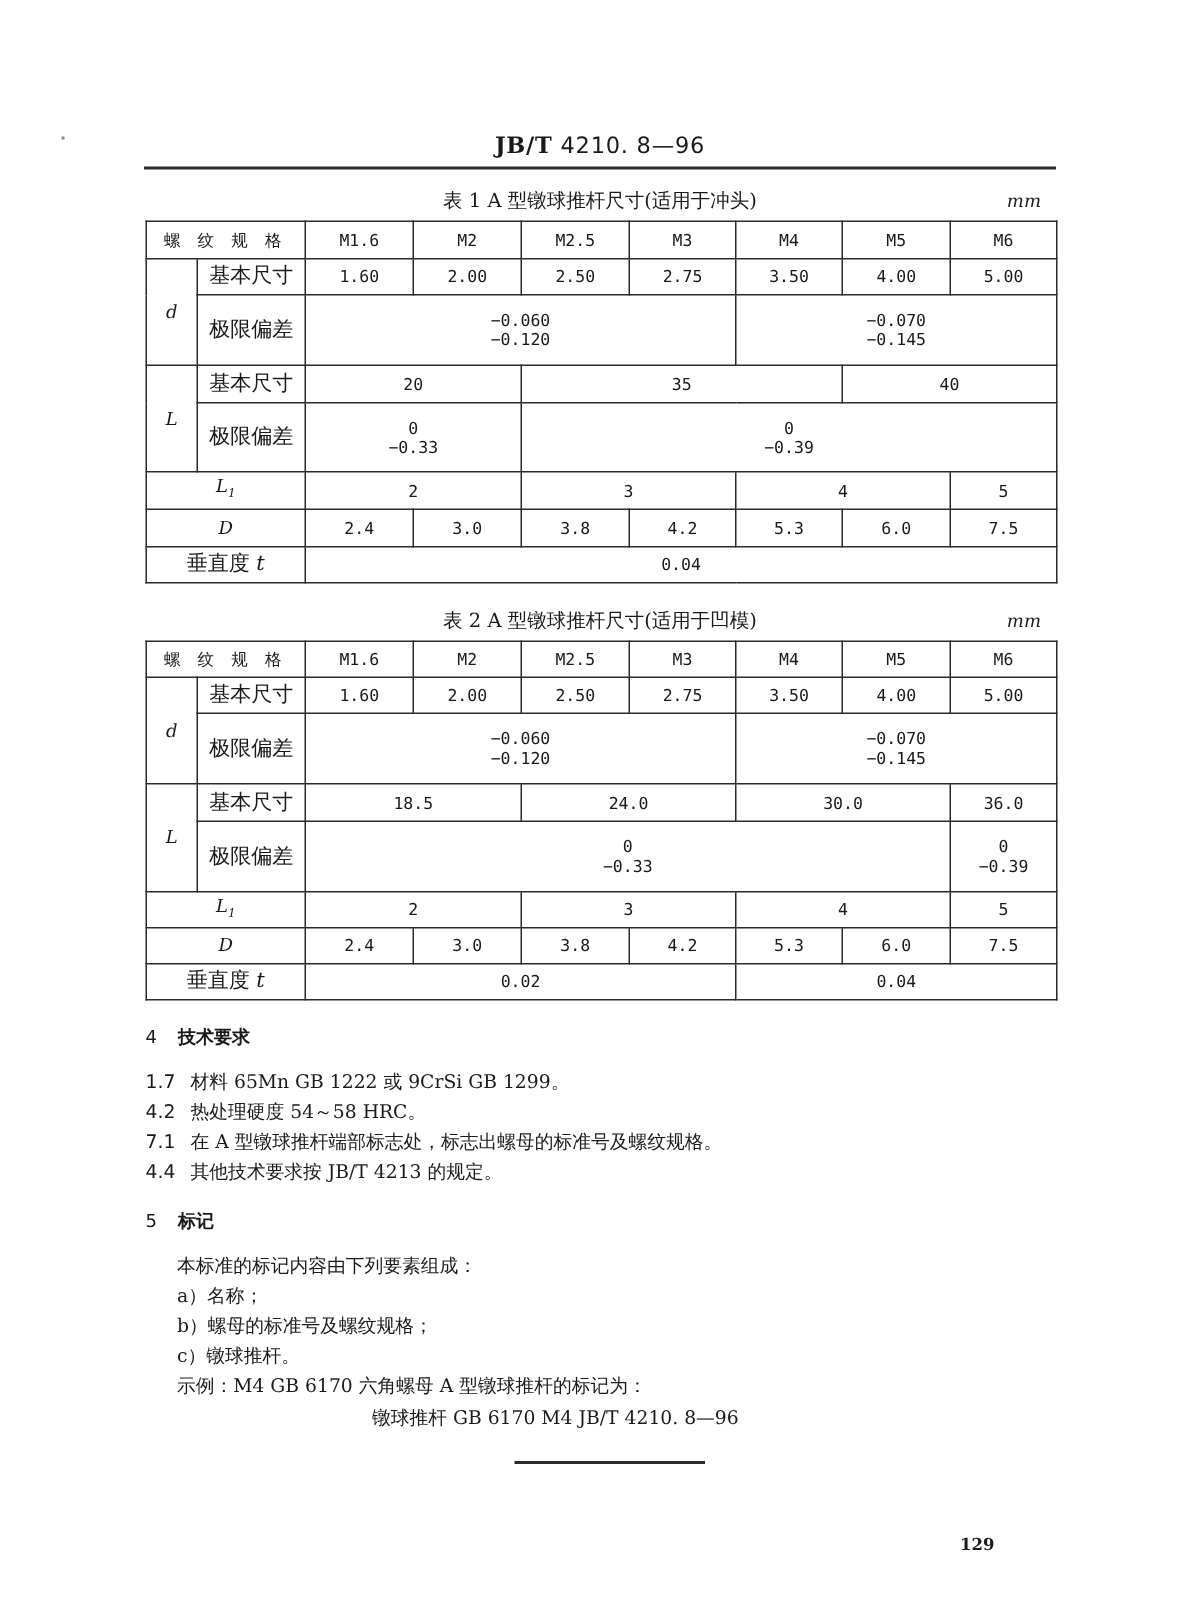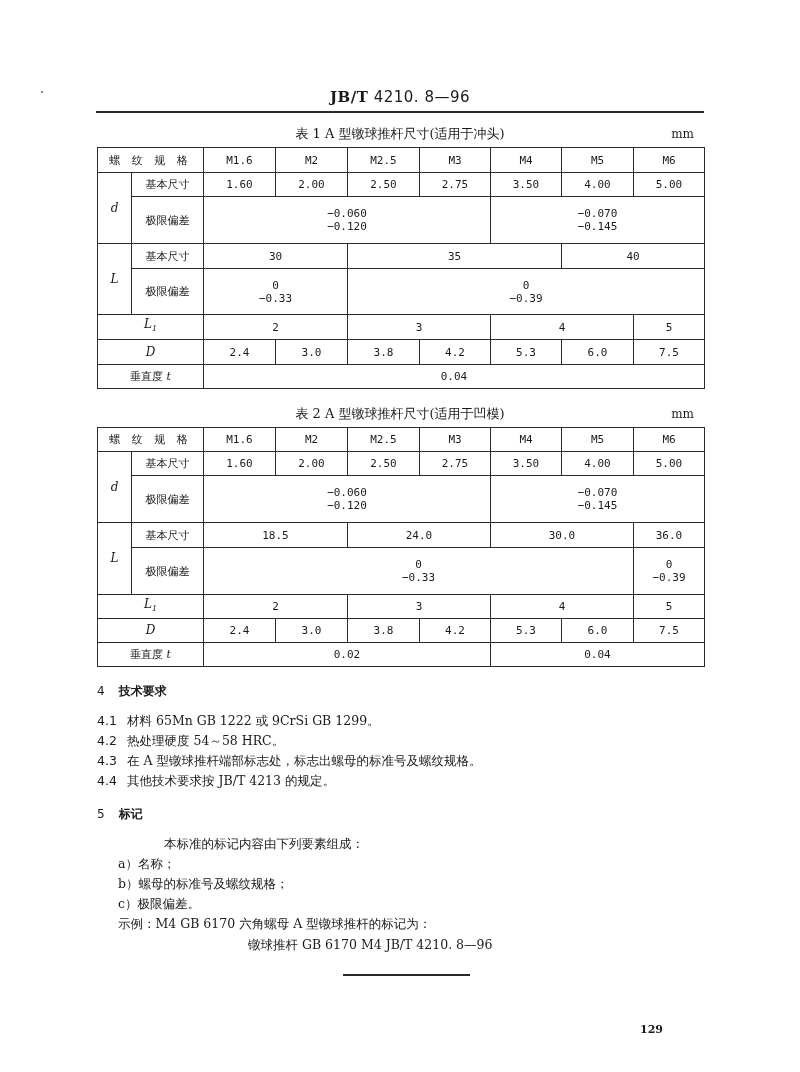--- a/index.html
+++ b/index.html
@@ -4,26 +4,26 @@
 <style>
   html, body { margin: 0; padding: 0; background: #ffffff; }
   body { width: 800px; height: 1072px; position: relative; overflow: hidden;
          font-family: "DejaVu Serif", "Liberation Serif", serif; color: #1a1a1a; }
   .abs { position: absolute; }
   .header-code { left: 0; width: 800px; top: 88px; text-align: center; font-size: 15px;
                  font-family: "DejaVu Sans", sans-serif; letter-spacing: 0.5px; }
   .header-code b { font-family: "DejaVu Serif", serif; font-weight: bold; }
   .header-rule { left: 96px; width: 608px; top: 111px; height: 2px; background: #2a2a2a; }
   .caption { left: 0; width: 800px; text-align: center; font-size: 13px; }
-  .unit { right: 106px; font-size: 12px; }
+  .unit { right: 106px; font-size: 12px; font-style: italic; }
   table.spec { position: absolute; left: 97px; width: 606px; border-collapse: collapse;
                table-layout: fixed; font-size: 11px; }
   table.spec td { border: 1px solid #2a2a2a; text-align: center; vertical-align: middle;
                   padding: 0; line-height: 13px; font-family: "DejaVu Sans Mono", monospace; }
-  table.spec td.lbl { font-family: "DejaVu Serif", serif; font-size: 11px; }
+  table.spec td.lbl { font-family: "DejaVu Serif", serif; font-size: 14px; }
   table.spec td.sym { font-style: italic; font-family: "DejaVu Serif", serif; font-size: 12px; }
   table.spec td.hdr { font-family: "DejaVu Serif", serif; font-size: 11px; }
   table.spec td.wide-lbl { letter-spacing: 4px; }
   table.spec { border: 1.5px solid #222; }
   .sec-title { font-size: 12px; font-weight: bold; font-family: "DejaVu Sans", sans-serif; }
   .sec-title .num { font-weight: normal; margin-right: 14px; }
   .item { font-size: 12.5px; }
   .item .n { font-family: "DejaVu Sans", sans-serif; display: inline-block; width: 30px; }
   .para { font-size: 12.5px; left: 118px; }
   .end-rule { left: 343px; width: 127px; top: 974px; height: 2px; background: #2a2a2a; }
@@ -81,21 +81,21 @@
           <div>−0.120</div>
         </td>
     <td colspan="3">
           <div>−0.070</div>
           <div>−0.145</div>
         </td>
   </tr>
   <tr style="height:25px">
     <td rowspan="2" class="sym">L</td>
     <td class="lbl">基本尺寸</td>
-    <td colspan="2">30</td>
+    <td colspan="2">20</td>
     <td colspan="3">35</td>
     <td colspan="2">40</td>
   </tr>
   <tr style="height:46px">
     <td class="lbl">极限偏差</td>
     <td colspan="2">
           <div>0</div>
           <div>−0.33</div>
         </td>
     <td colspan="5">
@@ -214,29 +214,29 @@
   <tr style="height:24px">
     <td colspan="2" class="lbl"><span>垂直度</span> <i>t</i></td>
     <td colspan="4">0.02</td>
     <td colspan="3">0.04</td>
   </tr>
 </tbody>
   </table>
 
 <div class="abs sec-title" style="left:97px;top:683px;"><span class="num">4</span><span>技术要求</span></div>
 
-<div class="abs item" style="left:97px;top:713px;"><span class="n">4.1</span><span>材料   65Mn   GB 1222 或 9CrSi   GB 1299。</span></div>
+<div class="abs item" style="left:97px;top:713px;"><span class="n">1.7</span><span>材料   65Mn   GB 1222 或 9CrSi   GB 1299。</span></div>
 <div class="abs item" style="left:97px;top:733px;"><span class="n">4.2</span><span>热处理硬度   54～58 HRC。</span></div>
-<div class="abs item" style="left:97px;top:753px;"><span class="n">4.3</span><span>在 A 型镦球推杆端部标志处，标志出螺母的标准号及螺纹规格。</span></div>
+<div class="abs item" style="left:97px;top:753px;"><span class="n">7.1</span><span>在 A 型镦球推杆端部标志处，标志出螺母的标准号及螺纹规格。</span></div>
 <div class="abs item" style="left:97px;top:773px;"><span class="n">4.4</span><span>其他技术要求按 JB/T 4213 的规定。</span></div>
 
 <div class="abs sec-title" style="left:97px;top:806px;"><span class="num">5</span><span>标记</span></div>
 
-<div class="abs para" style="top:836px;margin-left:46px;">本标准的标记内容由下列要素组成：</div>
+<div class="abs para" style="top:836px;">本标准的标记内容由下列要素组成：</div>
 <div class="abs para" style="top:856px;">a）名称；</div>
 <div class="abs para" style="top:876px;">b）螺母的标准号及螺纹规格；</div>
-<div class="abs para" style="top:896px;">c）极限偏差。</div>
+<div class="abs para" style="top:896px;">c）镦球推杆。</div>
 <div class="abs para" style="top:916px;">示例：M4   GB 6170 六角螺母 A 型镦球推杆的标记为：</div>
 <div class="abs para" style="left:248px;top:937px;">镦球推杆   GB 6170   M4   JB/T 4210. 8—96</div>
 
 <div class="abs end-rule"></div>
 
 <div class="abs page-num">129</div>
 
 </body></html>

